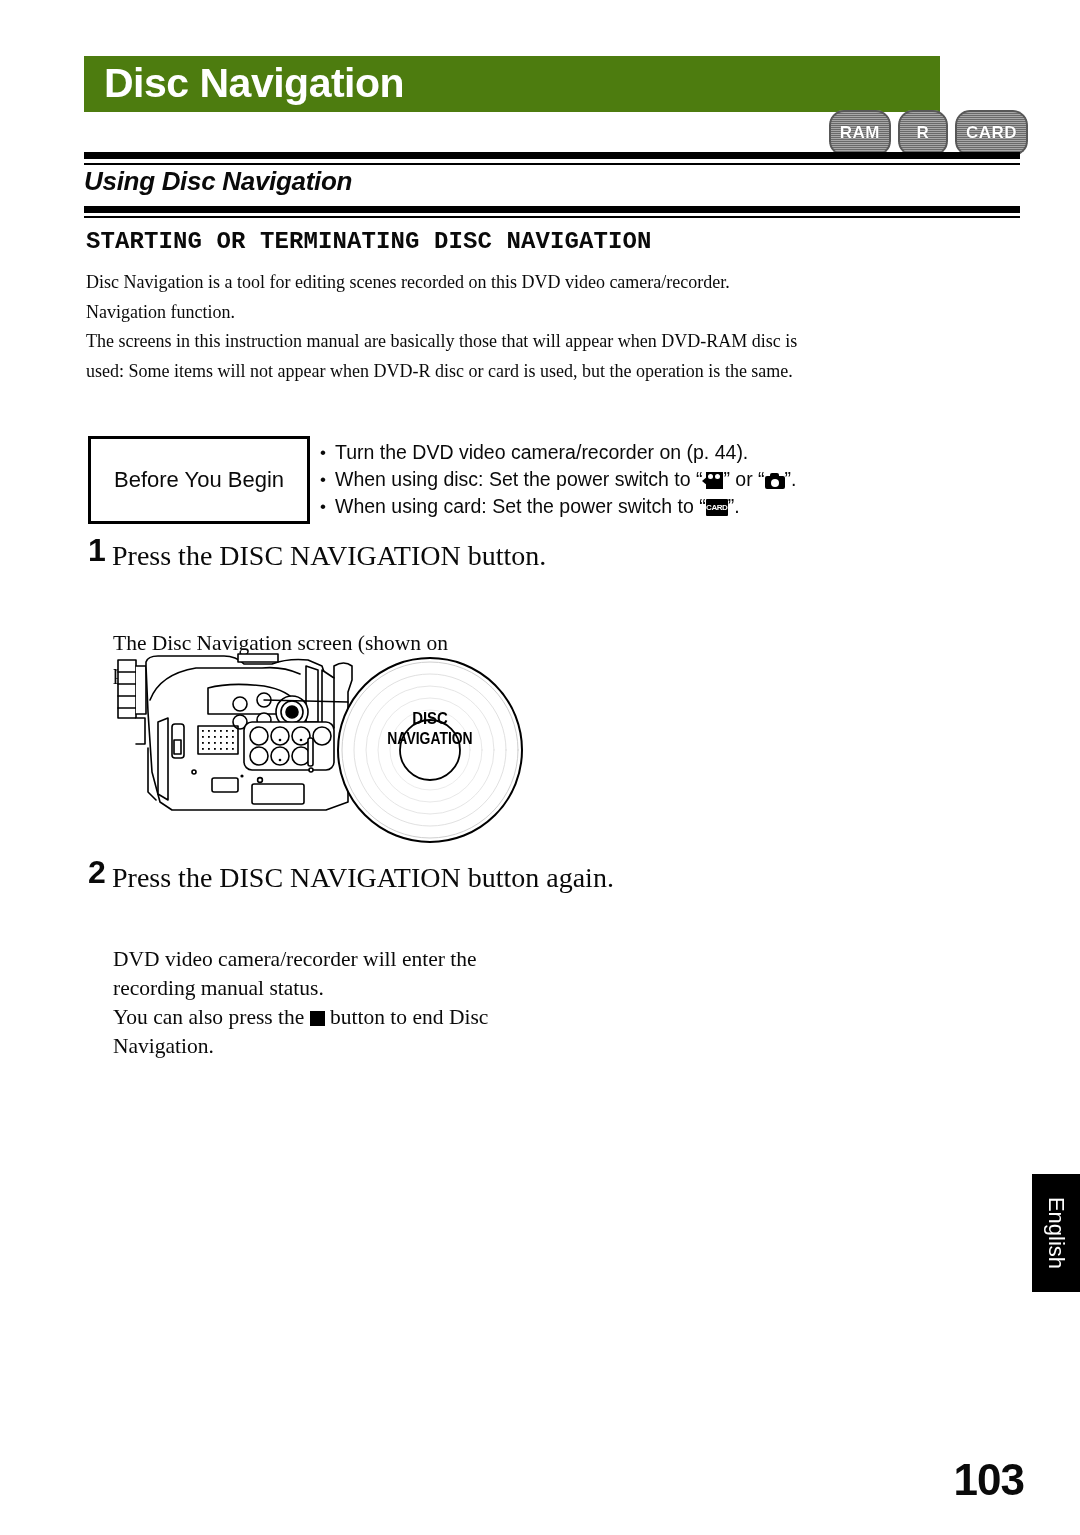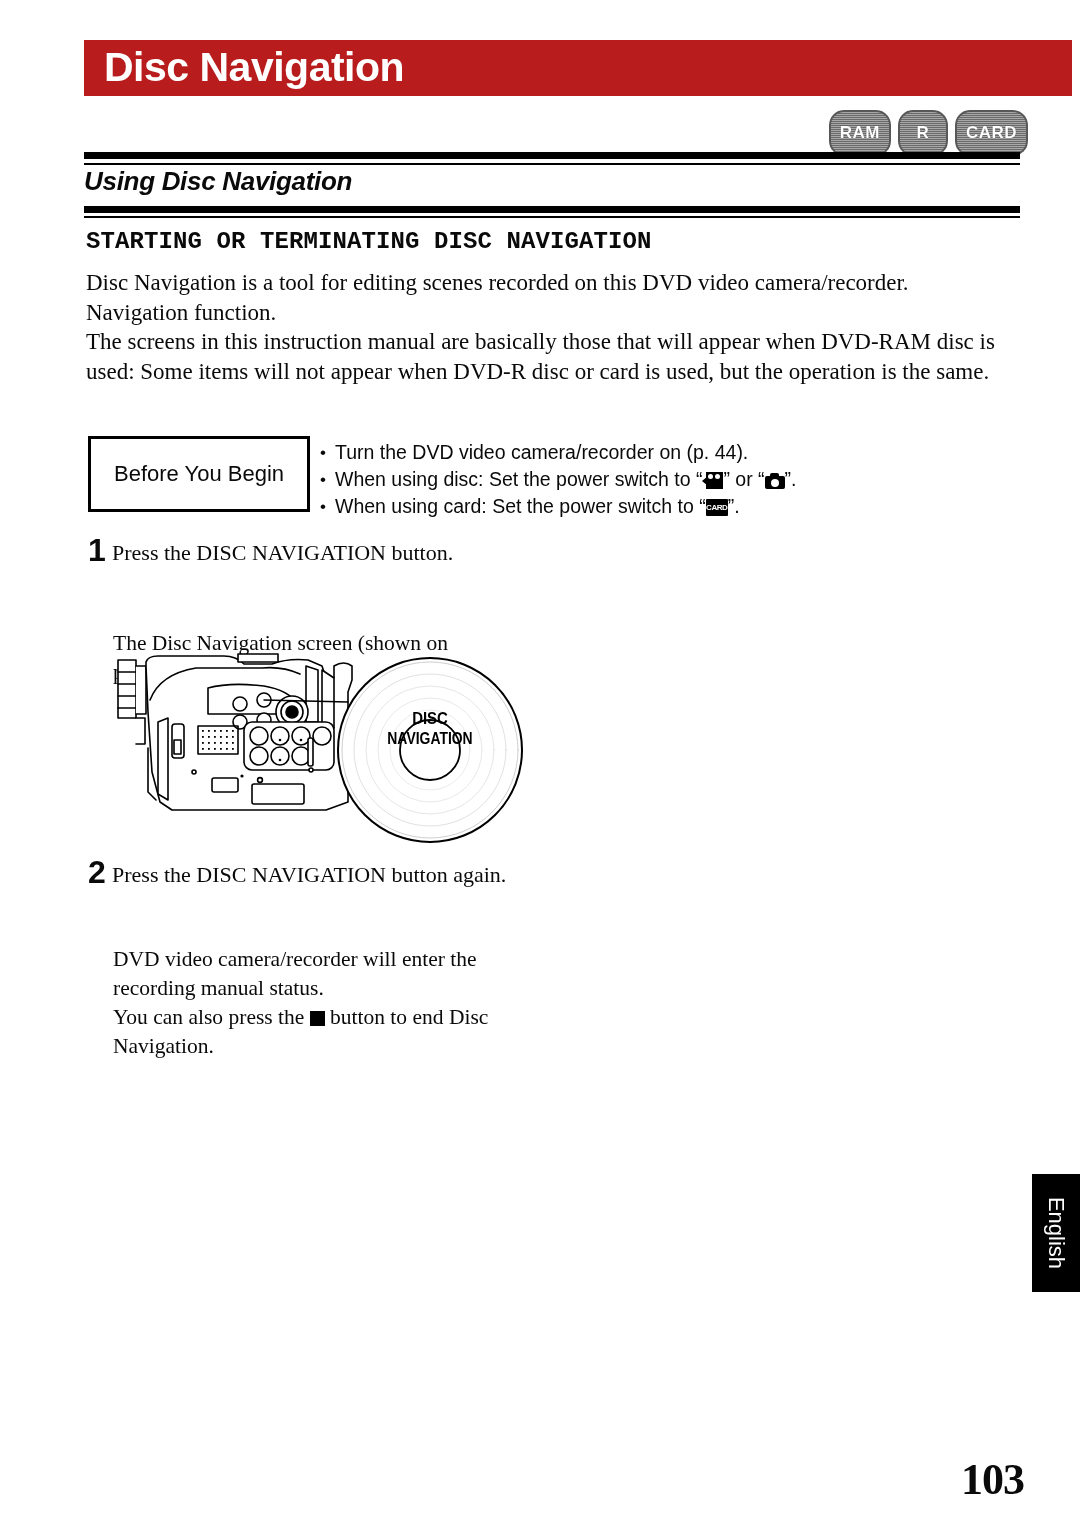--- a/index.html
+++ b/index.html
@@ -20,24 +20,24 @@
 
   .page {
     position: absolute;
     inset: 0;
   }
 
   
   .chapter-bar {
     position: absolute;
     left: 84px;
-    top: 40px;
-    width: 988px;
+    top: 56px;
+    width: 856px;
     height: 56px;
-    background: #b91c1c;
+    background: #4d7c0f;
   }
   .chapter-bar-title {
     position: absolute;
     left: 20px;
     top: 50%;
     transform: translateY(-52%);
     color: #ffffff;
     font-family: "Liberation Sans", "DejaVu Sans", sans-serif;
     font-weight: bold;
     font-size: 41px;
@@ -122,32 +122,32 @@
     letter-spacing: 0.1px;
     white-space: nowrap;
   }
 
   
   .intro {
     position: absolute;
     left: 86px;
     top: 268px;
     width: 930px;
-    font-size: 23px;
+    font-size: 18px;
     line-height: 29.5px;
   }
   .intro p { margin: 0; }
 
   
   .byb-box {
     position: absolute;
     left: 88px;
     top: 436px;
     width: 222px;
-    height: 76px;
+    height: 88px;
     border: 3px solid #000000;
     box-sizing: border-box;
     display: flex;
     align-items: center;
     justify-content: center;
     text-align: center;
   }
   .byb-label {
     font-family: "Liberation Sans", "DejaVu Sans", sans-serif;
     font-size: 22px;
@@ -241,21 +241,21 @@
 
   
   .step-num {
     position: absolute;
     font-family: "Liberation Sans", "DejaVu Sans", sans-serif;
     font-weight: bold;
     font-size: 32px;
   }
   .step-head {
     position: absolute;
-    font-size: 22px;
+    font-size: 28px;
     white-space: nowrap;
   }
   .step-body {
     position: absolute;
     font-size: 21.5px;
     line-height: 29px;
     width: 470px;
     margin-top: 37px;
   }
   .step-body p { margin: 0; }
@@ -296,21 +296,21 @@
     font-family: "Liberation Sans", "DejaVu Sans", sans-serif;
     font-size: 22px;
     white-space: nowrap;
   }
 
   
   .page-number {
     position: absolute;
     right: 56px;
     bottom: 30px;
-    font-family: Liberation Serif, serif;
+    font-family: Liberation Sans, sans-serif;
     font-weight: bold;
     font-size: 44px;
     letter-spacing: -1px;
   }
 </style>
 </head>
 <body>
 
 <div class="page">
 

